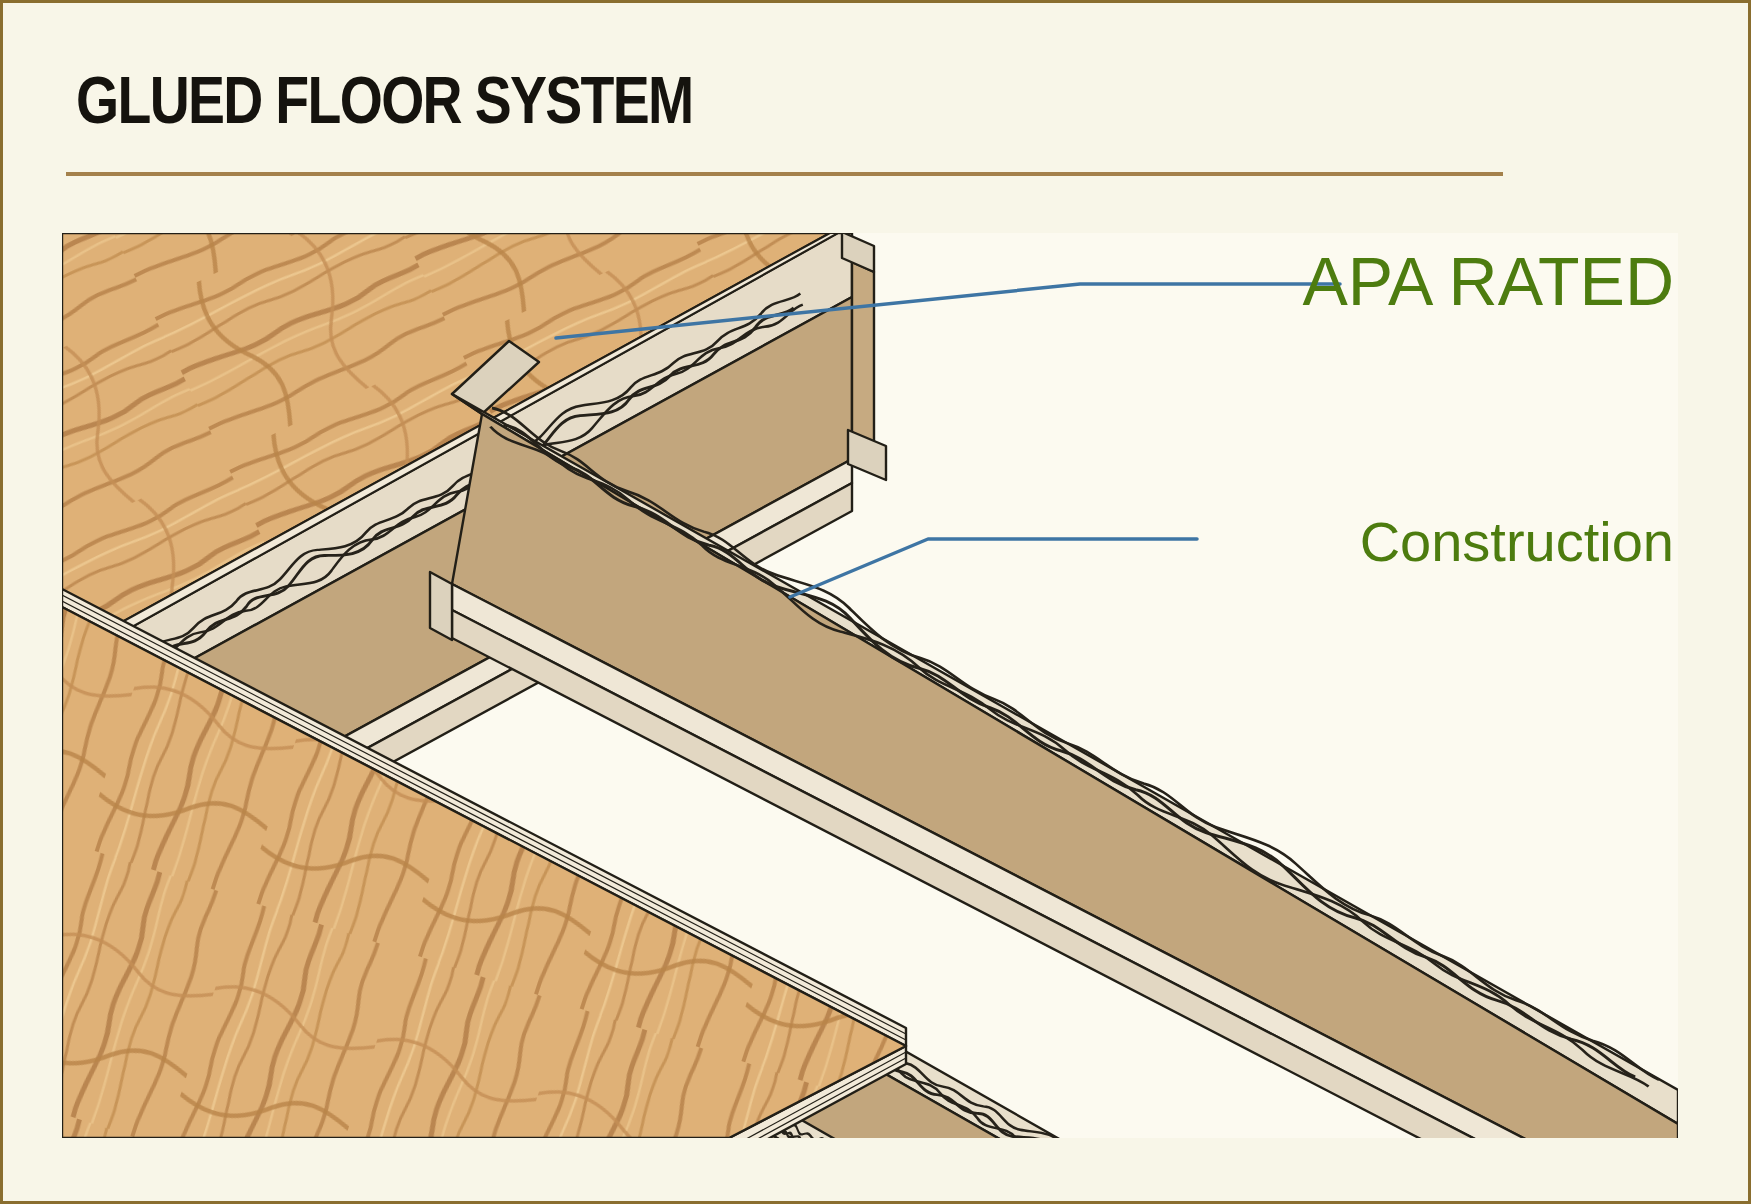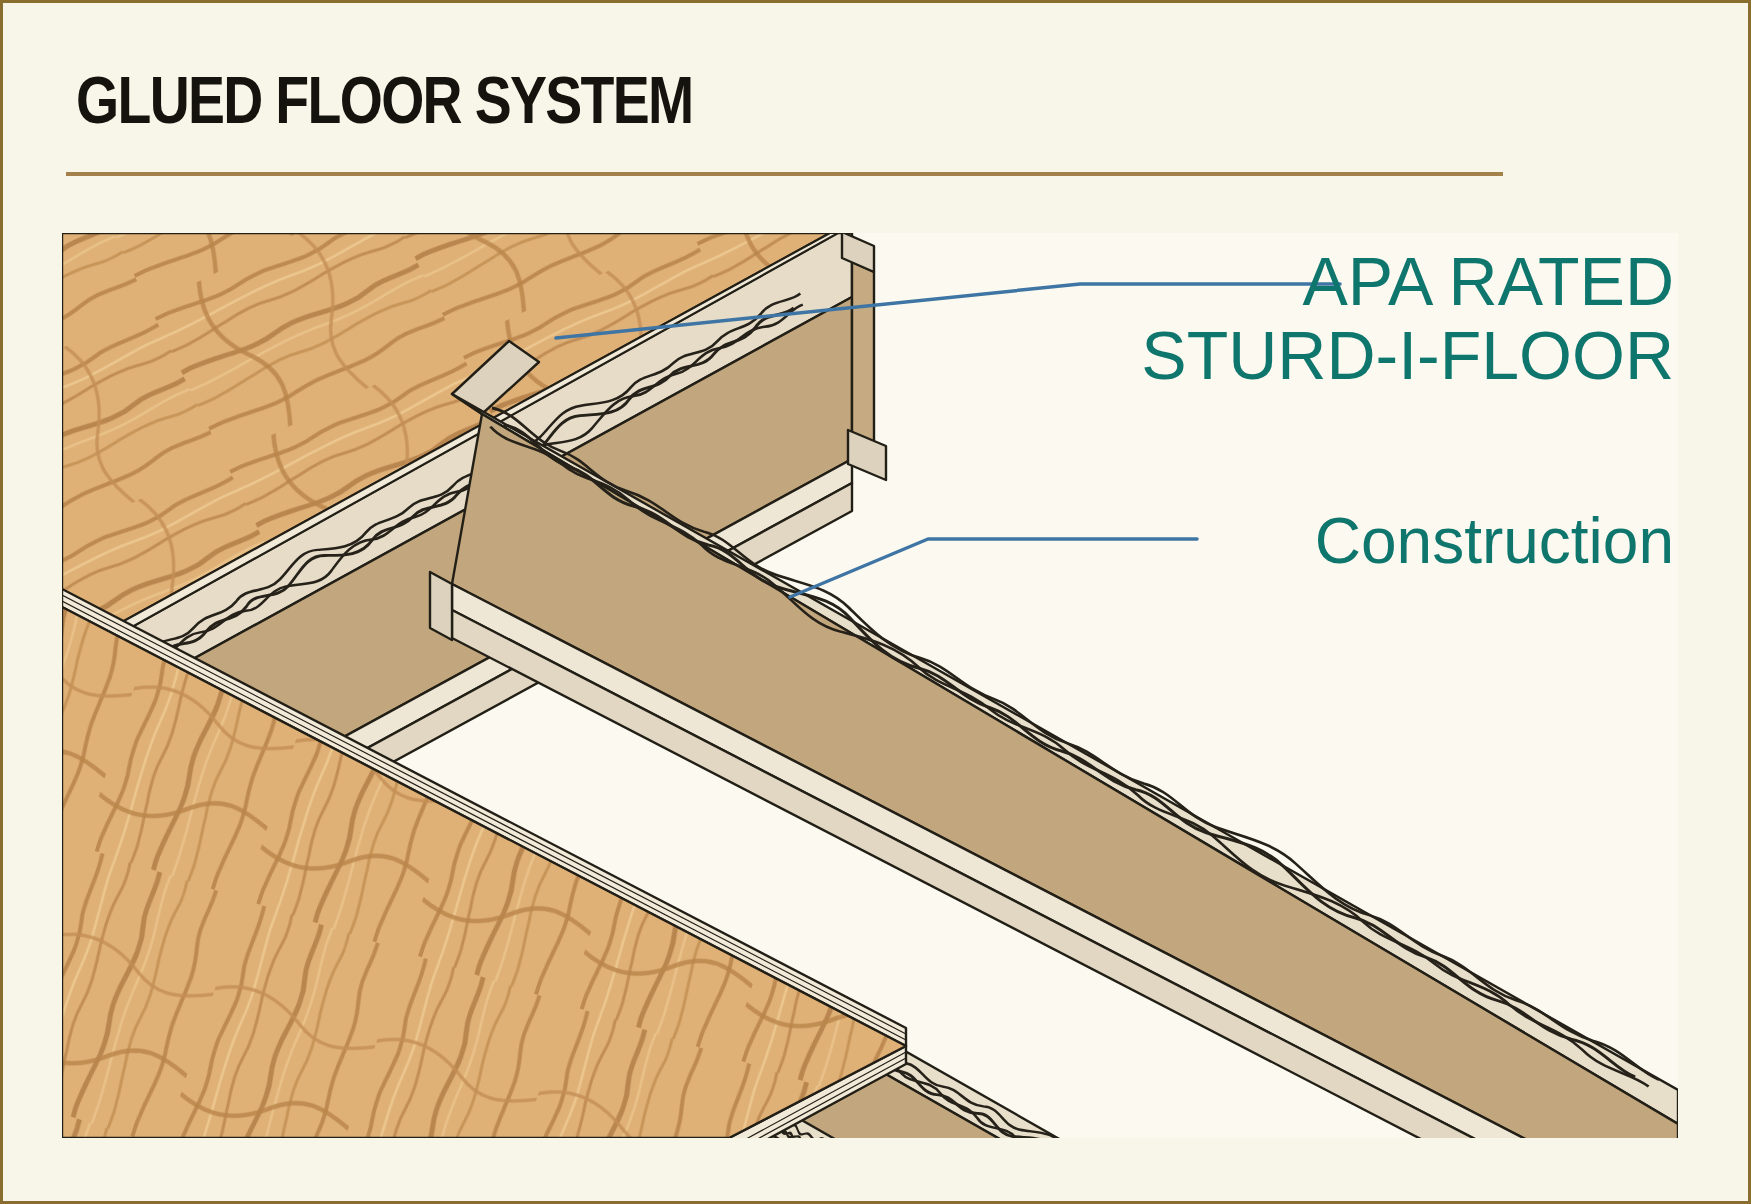--- a/index.html
+++ b/index.html
@@ -13,37 +13,36 @@
   }
   .title{
     position:absolute;left:76px;top:62px;
     font-size:66px;font-weight:bold;letter-spacing:-2px;color:#15130E;
     transform:scaleX(0.84);transform-origin:left top;white-space:nowrap;z-index:10;
   }
   .rule{
     position:absolute;left:66px;top:172px;width:1437px;height:4px;background:#A4814B;z-index:10;
   }
   .label{
-    position:absolute;text-align:right;color:#0f766e;z-index:20;
+    position:absolute;text-align:right;color:#4d7c0f;z-index:20;
     font-family:"Liberation Sans",sans-serif;white-space:nowrap;
   }
   .label .ln{display:block;}
   #label-sturd{right:77px;top:244px;font-size:68px;line-height:74px;letter-spacing:0px;}
-  #label-adhesive{right:77px;top:504px;font-size:64px;line-height:75px;}
+  #label-adhesive{right:77px;top:504px;font-size:56px;line-height:75px;}
   svg{position:absolute;left:0;top:0;z-index:5;}
 </style>
 </head>
 <body>
 
 <div class="title">GLUED FLOOR SYSTEM</div>
 <div class="rule"></div>
 
 <div class="label" id="label-sturd">
   <span class="ln">APA RATED</span>
-  <span class="ln">STURD-I-FLOOR</span>
 </div>
 <div class="label" id="label-adhesive">
   <span class="ln">Construction</span>
 </div>
 
 <svg width="1751" height="1204" viewBox="0 0 1751 1204">
   <defs>
     <clipPath id="canvasClip">
         <rect x="62" y="233" width="1616" height="905"></rect>
       </clipPath>

